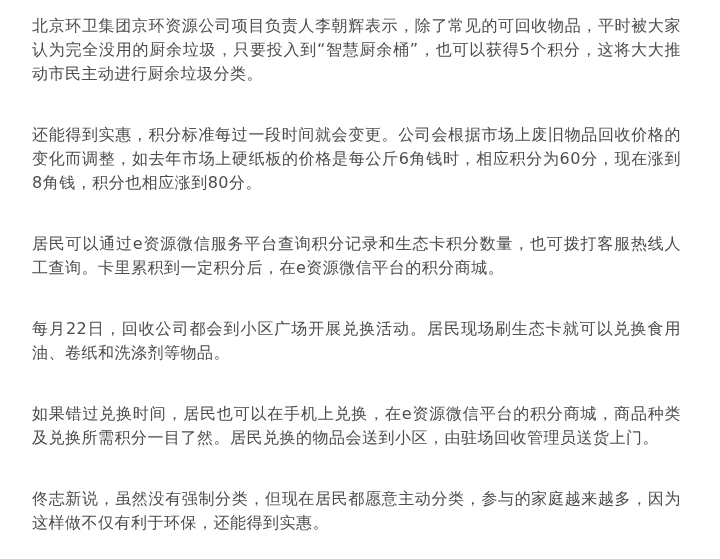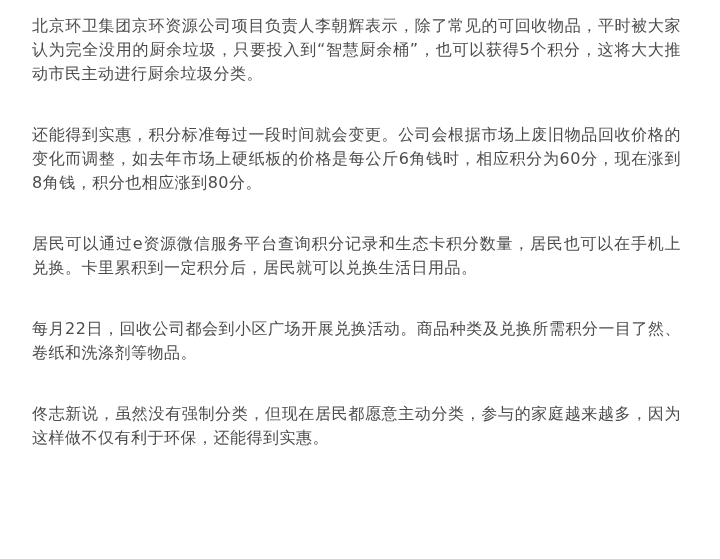--- a/index.html
+++ b/index.html
@@ -30,16 +30,17 @@
   .article p:last-child {
     margin-bottom: 16px;
   }
 </style>
 </head>
 <body>
 
 <div class="article">
   <p>北京环卫集团京环资源公司项目负责人李朝辉表示，除了常见的可回收物品，平时被大家认为完全没用的厨余垃圾，只要投入到“智慧厨余桶”，也可以获得5个积分，这将大大推动市民主动进行厨余垃圾分类。</p>
   <p>还能得到实惠，积分标准每过一段时间就会变更。公司会根据市场上废旧物品回收价格的变化而调整，如去年市场上硬纸板的价格是每公斤6角钱时，相应积分为60分，现在涨到8角钱，积分也相应涨到80分。</p>
-  <p>居民可以通过e资源微信服务平台查询积分记录和生态卡积分数量，居民也可以在手机上兑换。卡里累积到一定积分后，居民就可以兑换生活日用品。</p>
-  <p>每月22日，回收公司都会到小区广场开展兑换活动。商品种类及兑换所需积分一目了然、卷纸和洗涤剂等物品。</p>
+  <p>居民可以通过e资源微信服务平台查询积分记录和生态卡积分数量，也可拨打客服热线人工查询。卡里累积到一定积分后，在e资源微信平台的积分商城。</p>
+  <p>每月22日，回收公司都会到小区广场开展兑换活动。居民现场刷生态卡就可以兑换食用油、卷纸和洗涤剂等物品。</p>
+  <p>如果错过兑换时间，居民也可以在手机上兑换，在e资源微信平台的积分商城，商品种类及兑换所需积分一目了然。居民兑换的物品会送到小区，由驻场回收管理员送货上门。</p>
   <p>佟志新说，虽然没有强制分类，但现在居民都愿意主动分类，参与的家庭越来越多，因为这样做不仅有利于环保，还能得到实惠。</p>
 </div>
 
 </body></html>

